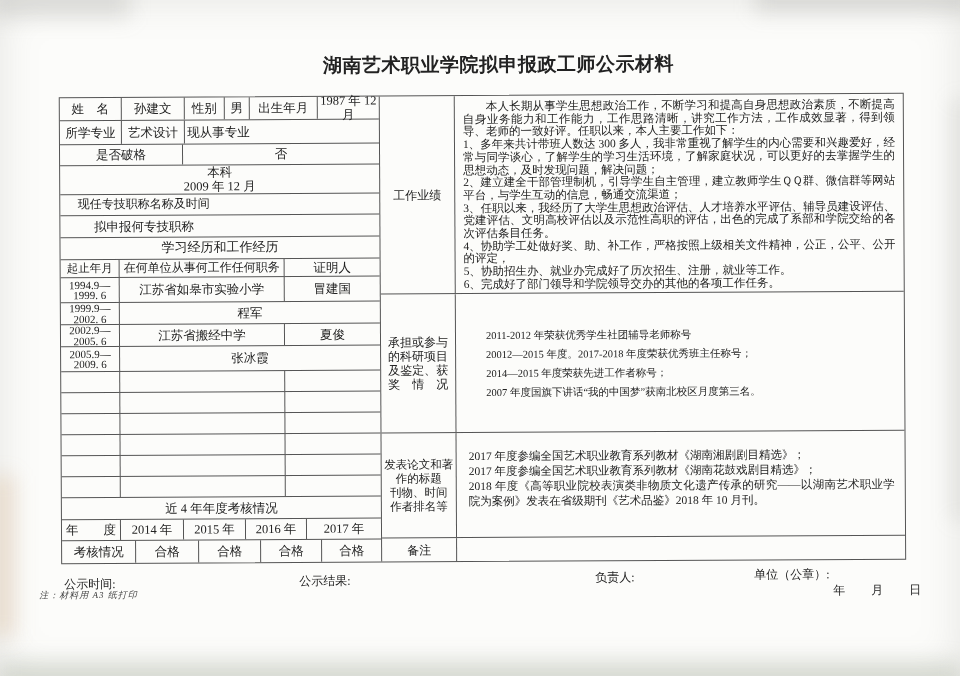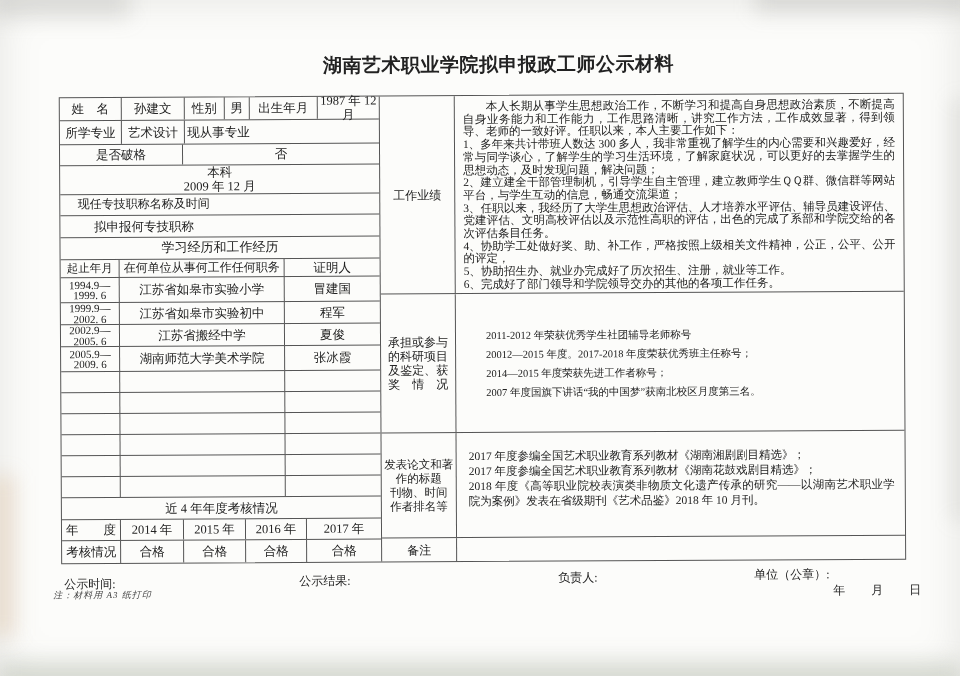--- a/index.html
+++ b/index.html
@@ -141,39 +141,37 @@
         </div>
         <div class="c" style="width:165px">江苏省如皋市实验小学</div>
         <div class="c" style="flex:1">冒建国</div>
       </div>
 
       <div class="lrow" style="height:22px">
         <div class="c dates" style="width:59px">
           <div>1999.9—</div>
           <div>2002. 6</div>
         </div>
-        <div class="c" style="width:165px">江苏省如皋市实验初中</div>
         <div class="c" style="flex:1">程军</div>
       </div>
 
       <div class="lrow" style="height:22px">
         <div class="c dates" style="width:59px">
           <div>2002.9—</div>
           <div>2005. 6</div>
         </div>
         <div class="c" style="width:165px">江苏省搬经中学</div>
         <div class="c" style="flex:1">夏俊</div>
       </div>
 
       <div class="lrow" style="height:25px">
         <div class="c dates" style="width:59px">
           <div>2005.9—</div>
           <div>2009. 6</div>
         </div>
-        <div class="c" style="width:165px">湖南师范大学美术学院</div>
         <div class="c" style="flex:1">张冰霞</div>
       </div>
 
       <div class="lrow" style="height:21px">
         <div class="c" style="width:59px"></div>
         <div class="c" style="width:165px"></div>
         <div class="c" style="flex:1"></div>
       </div>
       <div class="lrow" style="height:21px">
         <div class="c" style="width:59px"></div>
@@ -207,21 +205,21 @@
 
       <div class="lrow" style="height:21px">
         <div class="c" style="width:59px">年　　度</div>
         <div class="c" style="width:63px">2014 年</div>
         <div class="c" style="width:62px">2015 年</div>
         <div class="c" style="width:61px">2016 年</div>
         <div class="c" style="flex:1">2017 年</div>
       </div>
 
       <div class="lrow">
-        <div class="c" style="width:59px">考核情况</div>
+        <div class="c" style="width:74px">考核情况</div>
         <div class="c" style="width:63px">合格</div>
         <div class="c" style="width:62px">合格</div>
         <div class="c" style="width:61px">合格</div>
         <div class="c" style="flex:1">合格</div>
       </div>
     </div>
 
     <div class="rightpart">
 
       <div class="section" style="height:198px">
@@ -268,21 +266,21 @@
 
       <div class="section">
         <div class="seclabel">备注</div>
         <div class="seccontent"></div>
       </div>
 
     </div>
   </div>
 
   <div class="footer-item" style="left:63px;top:574px">公示时间:</div>
-  <div class="note" style="left:52px;top:587px">注：材料用 A3 纸打印</div>
+  <div class="note" style="left:38px;top:587px">注：材料用 A3 纸打印</div>
   <div class="footer-item" style="left:298px;top:572px">公示结果:</div>
-  <div class="footer-item" style="left:557px;top:570px">负责人:</div>
+  <div class="footer-item" style="left:594px;top:570px">负责人:</div>
   <div class="footer-item" style="left:753px;top:568px">单位（公章）:</div>
   <div class="footer-item" style="left:832px;top:584px">年</div>
   <div class="footer-item" style="left:870px;top:584px">月</div>
   <div class="footer-item" style="left:908px;top:584px">日</div>
 
 </div>
 
 </body></html>

